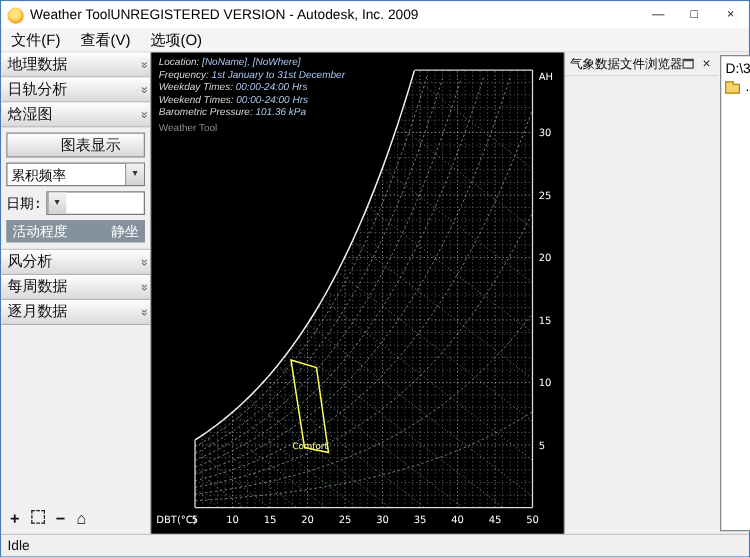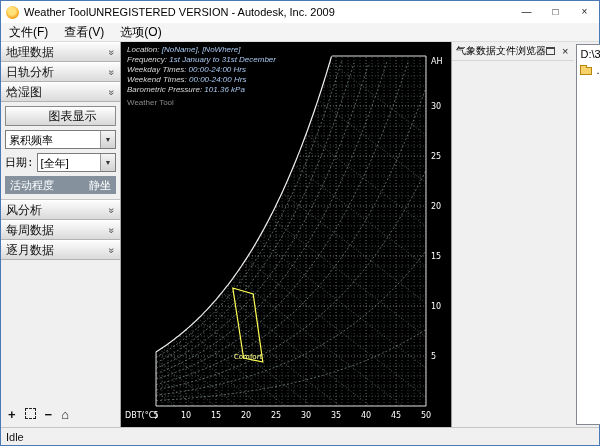--- a/index.html
+++ b/index.html
@@ -40,21 +40,21 @@
   
   .main { flex: 1; display: flex; min-height: 0; }
   
   .sidebar {
     width: 120px; flex: none; background: #f0f0f0;
     border-right: 1px solid #a8a8a8;
     display: flex; flex-direction: column; overflow: hidden;
   }
   .sec {
     height: 20px; flex: none;
-    display: flex; align-items: center; justify-content: space-between;
+    display: flex; justify-content: space-between;
     padding: 0 5px; font-size: 12px; color: #111;
     background: linear-gradient(#fcfcfc, #dadada);
     border-top: 1px solid #ffffff; border-bottom: 1px solid #b2b2b2;
     cursor: default; white-space: nowrap;
   }
   .chev { font-size: 10px; color: #555; display: inline-block; transform: rotate(90deg); }
   .ctrl { padding: 4px 4px 5px 4px; background: #f0f0f0; border-bottom: 1px solid #c4c4c4; flex: none; }
   .btn {
     display: block; width: 100%; height: 20px; margin-bottom: 4px;
     background: linear-gradient(#fefefe, #d8d8d8);
@@ -174,21 +174,20 @@
 
       <div class="ctrl">
         <button class="btn">图表显示</button>
         <div class="combo">
           <span class="val">累积频率</span>
           <span class="dd">▼</span>
         </div>
         <div class="daterow">
           <span class="lbl">日期:</span>
           <div class="combo">
-            <span class="val">[全年]</span>
             <span class="dd">▼</span>
           </div>
         </div>
         <div class="activity">
           <span>活动程度</span>
           <span>静坐</span>
         </div>
       </div>
 
       <div class="sec">

